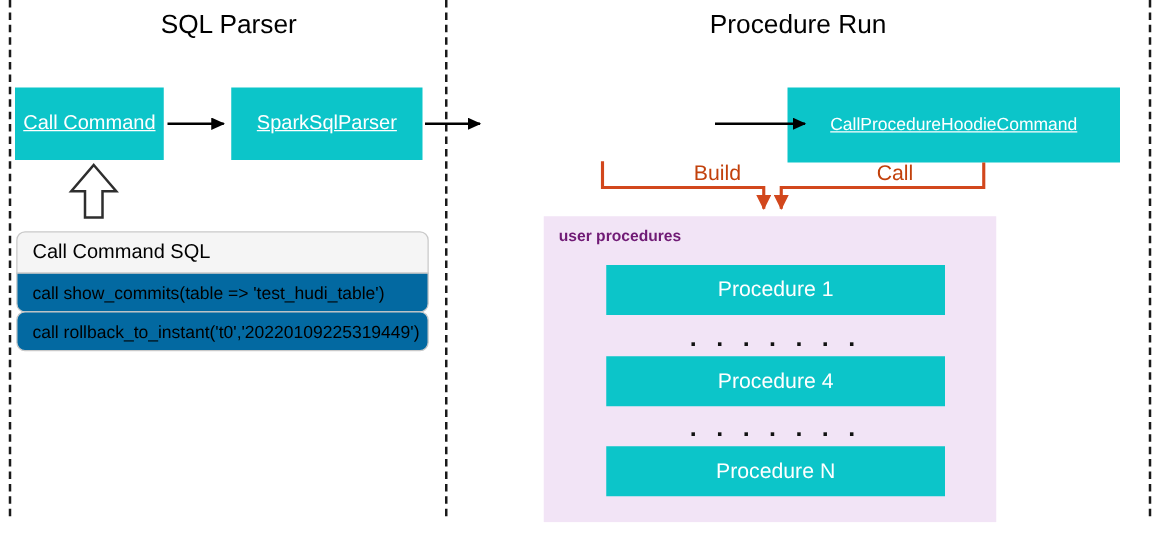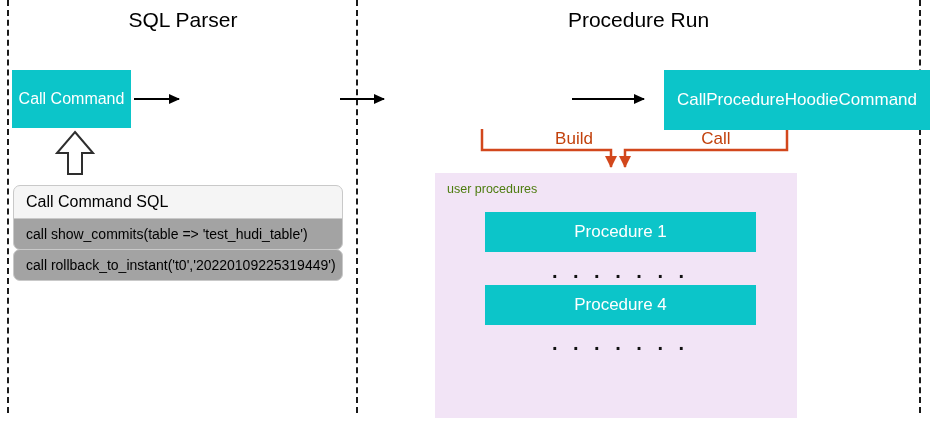--- a/index.html
+++ b/index.html
@@ -11,46 +11,46 @@
     position:absolute;top:0;height:413px;width:0;
     border-left:2px dashed #1a1a1a;
   }
   .section-title{
     position:absolute;top:8px;font-size:21px;color:#000;text-align:center;
     white-space:nowrap;
   }
   .node{
     position:absolute;background:var(--teal,#0cc5c9);color:#fff;
     display:flex;align-items:center;justify-content:center;text-align:right;
-    font-size:16px;line-height:1.25;
+    font-size:16px;line-height:1.25;text-decoration:underline;
   }
   .svg-layer{position:absolute;left:0;top:0;pointer-events:none;}
   .edge-label{
     position:absolute;font-size:17px;color:#c2410c;text-align:center;width:70px;
     white-space:nowrap;
   }
   .sql-panel{
     position:absolute;left:13px;top:175px;width:330px;
   }
   .sql-cell{
-    background:#a3a3a3;border:1px solid #c9c9c9;border-radius:7px;
+    background:#0369a1;border:1px solid #c9c9c9;border-radius:7px;
     padding:7px 12px;font-size:14px;color:#000;margin-top:-1px;
     white-space:nowrap;
   }
   .sql-cell.header{
     background:#f5f5f5;font-size:16px;margin-top:10px;
     border-bottom-left-radius:0;border-bottom-right-radius:0;
   }
   .sql-cell.row1{border-top-left-radius:0;border-top-right-radius:0;}
   .user-procs{
     position:absolute;left:435px;top:173px;width:362px;height:245px;
     background:var(--lavender,#f2e4f6);
   }
   .user-procs-label{
-    position:absolute;left:12px;top:9px;font-size:12.5px;color:#4d7c0f;
+    position:absolute;left:12px;top:9px;font-size:12.5px;color:#701a75;font-weight:bold;
   }
   .proc{
     position:absolute;left:50px;width:271px;height:40px;
     background:var(--teal,#0cc5c9);color:#fff;font-size:17px;
     display:flex;align-items:center;justify-content:center;
   }
   .dots{
     position:absolute;left:50px;width:271px;text-align:center;
     font-size:20px;font-weight:900;letter-spacing:5px;color:#111;
     line-height:10px;
@@ -62,21 +62,22 @@
 <div id="canvas">
 
   <div class="divider" style="left:7px"></div>
   <div class="divider" style="left:356px"></div>
   <div class="divider" style="left:919px"></div>
 
   <div class="section-title" style="left:9px;width:348px">SQL Parser</div>
   <div class="section-title" style="left:358px;width:561px">Procedure Run</div>
 
   <div class="node" style="left:12px;top:70px;width:119px;height:58px">Call Command</div>
-  <div class="node" style="left:664px;top:70px;width:266px;height:60px;font-size:17px">CallProcedureHoodieCommand</div>
+  <div class="node" style="left:185px;top:70px;width:153px;height:58px">SparkSqlParser</div>
+  <div class="node" style="left:630px;top:70px;width:266px;height:60px;font-size:14px">CallProcedureHoodieCommand</div>
 
   <svg class="svg-layer" width="932" height="443" viewBox="0 0 932 443">
     <defs>
       <marker id="arrowBlack" markerWidth="12" markerHeight="10" refX="10" refY="5" orient="auto" markerUnits="userSpaceOnUse">
         <path d="M0,0 L11,5 L0,10 z" style="fill:var(--arrow_black,#000)"></path>
       </marker>
       <marker id="arrowRed" markerWidth="13" markerHeight="12" refX="11" refY="6" orient="auto" markerUnits="userSpaceOnUse">
         <path d="M0,0 L12,6 L0,12 z" style="fill:var(--red,#d2471c)"></path>
       </marker>
     </defs>
@@ -101,15 +102,16 @@
     <div class="sql-cell">call rollback_to_instant('t0','20220109225319449')</div>
   </div>
 
   <div class="user-procs">
     <div class="user-procs-label">user procedures</div>
 
     <div class="proc" style="top:39px">Procedure 1</div>
     <div class="dots" style="top:93px">. . . . . . .</div>
     <div class="proc" style="top:112px">Procedure 4</div>
     <div class="dots" style="top:165px">. . . . . . .</div>
+    <div class="proc" style="top:184px">Procedure N</div>
   </div>
 
 </div>
 
 </body></html>

